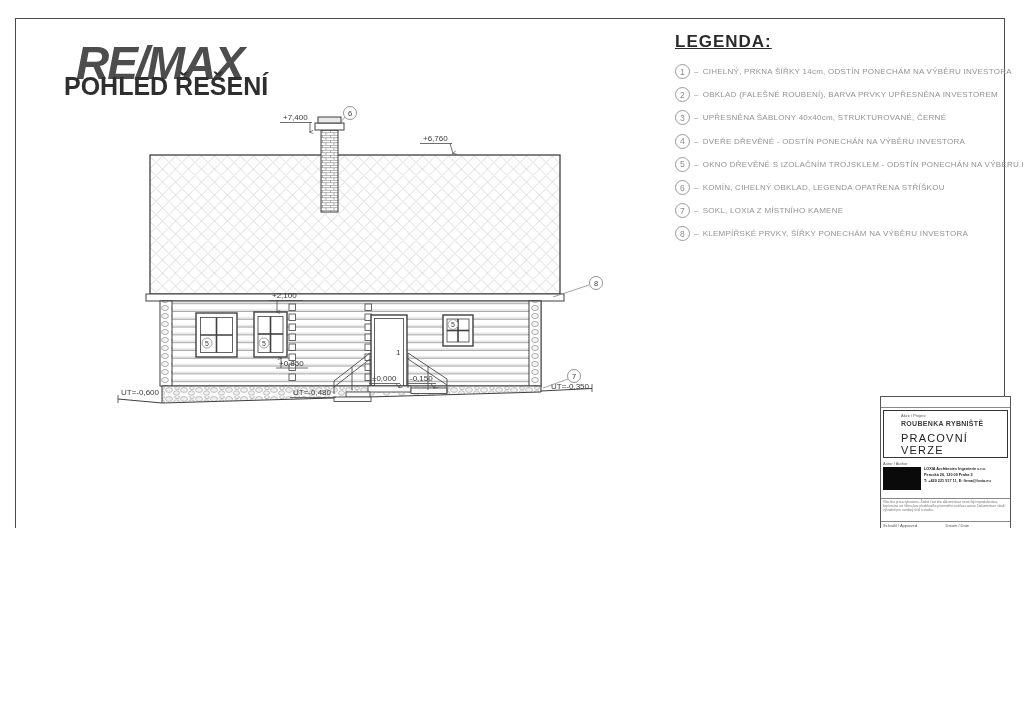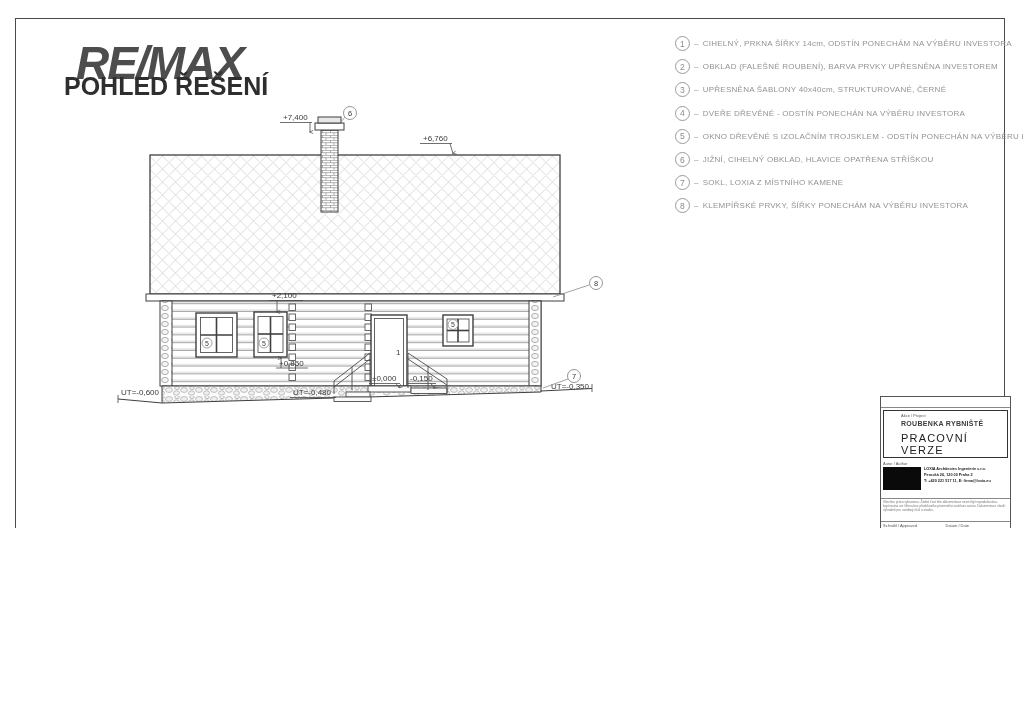--- a/index.html
+++ b/index.html
@@ -239,20 +239,21 @@
       <text x="574" y="379" font-size="7.5" text-anchor="middle" fill="#777">7</text>
     </g>
     <g>
       <line x1="553" y1="297" x2="589" y2="285" stroke="#8a8a8a" stroke-width="0.8"></line>
       <circle cx="596" cy="283" r="6.5" fill="#fff" stroke="#8a8a8a" stroke-width="0.9"></circle>
       <text x="596" y="286" font-size="7.5" text-anchor="middle" fill="#777">8</text>
     </g>
   </svg>
 
   <div id="legend">
+    <h2>LEGENDA:</h2>
     <div class="li">
       <span class="lnum">1</span>
       <span class="ldash">–</span>
       <span>CIHELNÝ, PRKNA ŠÍŘKY 14cm, ODSTÍN PONECHÁM NA VÝBĚRU INVESTORA</span>
     </div>
     <div class="li">
       <span class="lnum">2</span>
       <span class="ldash">–</span>
       <span>OBKLAD (FALEŠNÉ ROUBENÍ), BARVA PRVKY UPŘESNĚNA INVESTOREM</span>
     </div>
@@ -267,21 +268,21 @@
       <span>DVEŘE DŘEVĚNÉ - ODSTÍN PONECHÁN NA VÝBĚRU INVESTORA</span>
     </div>
     <div class="li">
       <span class="lnum">5</span>
       <span class="ldash">–</span>
       <span>OKNO DŘEVĚNÉ S IZOLAČNÍM TROJSKLEM - ODSTÍN PONECHÁN NA VÝBĚRU INVESTORA</span>
     </div>
     <div class="li">
       <span class="lnum">6</span>
       <span class="ldash">–</span>
-      <span>JIŽNÍ, CIHELNÝ OBKLAD, HLAVICE OPATŘENA STŘÍŠKOU</span>
+      <span>KOMÍN, CIHELNÝ OBKLAD, LEGENDA OPATŘENA STŘÍŠKOU</span>
     </div>
     <div class="li">
       <span class="lnum">7</span>
       <span class="ldash">–</span>
       <span>SOKL, LOXIA Z MÍSTNÍHO KAMENE</span>
     </div>
     <div class="li">
       <span class="lnum">8</span>
       <span class="ldash">–</span>
       <span>KLEMPÍŘSKÉ PRVKY, ŠÍŘKY PONECHÁM NA VÝBĚRU INVESTORA</span>

